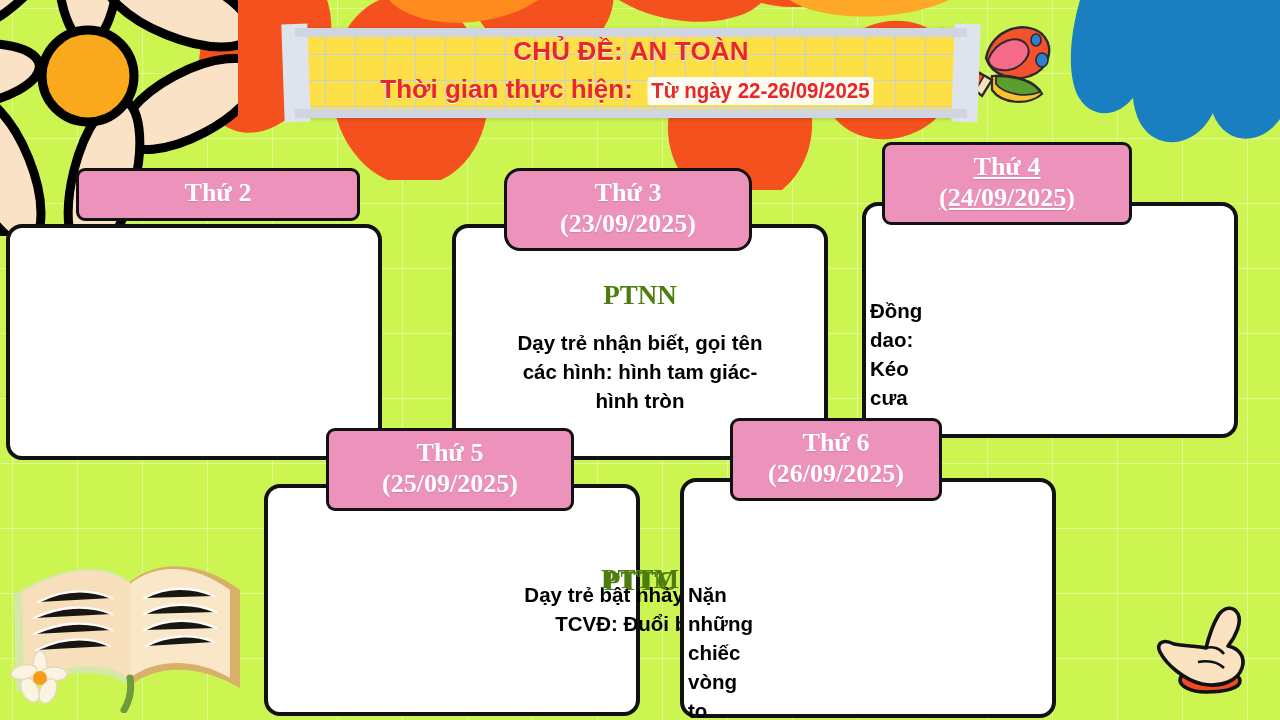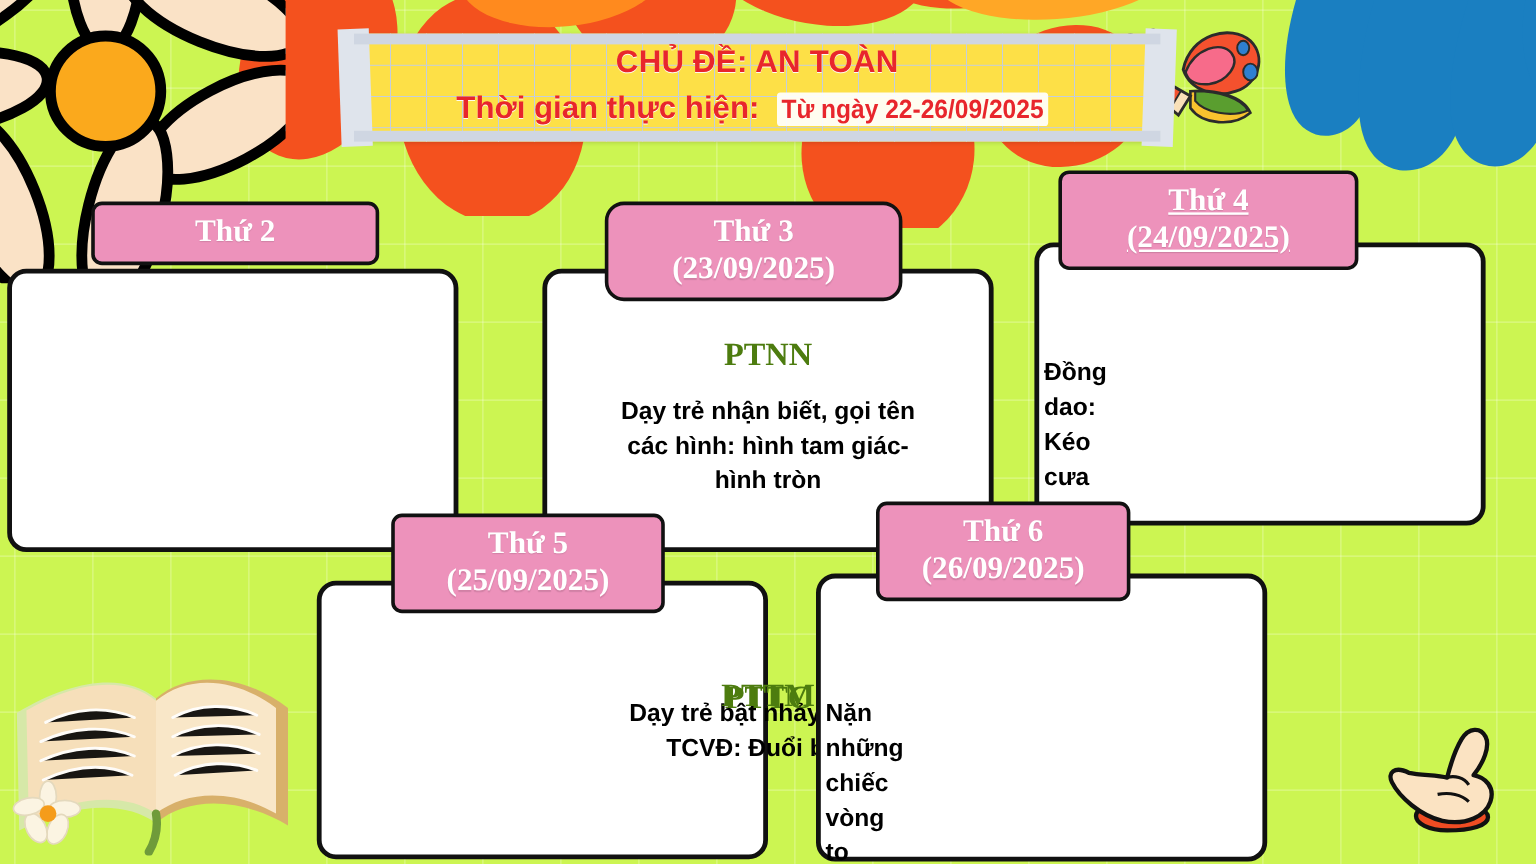--- a/index.html
+++ b/index.html
@@ -141,36 +141,36 @@
     font-family: "Liberation Sans", sans-serif;
     font-weight: bold;
     font-size: 20.5px;
     line-height: 1.42;
     color: #000000;
   }
   .card-body .ln { display: block; }
 
   
   #card-mon   { left: 6px;   top: 224px; width: 376px; height: 236px; }
-  #head-mon   { left: 76px;  top: 168px; width: 240px; }
+  #head-mon   { left: 76px;  top: 168px; width: 284px; }
   #title-mon  { top: 288px; }
   #body-mon   { left: 14px; right: 14px; top: 328px; }
 
   #card-tue   { left: 452px; top: 224px; width: 376px; height: 236px; }
   #head-tue   { left: 504px; top: 168px; width: 248px; border-radius: 16px; }
   #title-tue  { top: 288px; }
   #body-tue   { left: 462px; right: 462px; top: 328px; }
 
   #card-wed   { left: 862px; top: 202px; width: 376px; height: 236px; }
   #head-wed   { left: 882px; top: 142px; width: 250px; text-decoration: underline; }
   #title-wed  { top: 256px; }
   #body-wed   { left: 870px; right: 870px; top: 296px; }
 
   #card-thu   { left: 264px; top: 484px; width: 376px; height: 232px; }
-  #head-thu   { left: 326px; top: 428px; width: 228px; }
+  #head-thu   { left: 326px; top: 428px; width: 248px; }
   #title-thu  { top: 542px; }
   #body-thu   { left: 272px; right: 272px; top: 580px; }
 
   #card-fri   { left: 680px; top: 478px; width: 376px; height: 240px; }
   #head-fri   { left: 730px; top: 418px; width: 212px; }
   #title-fri  { top: 540px; }
   #body-fri   { left: 688px; right: 688px; top: 580px; }
 </style>
 </head>
 <body>

